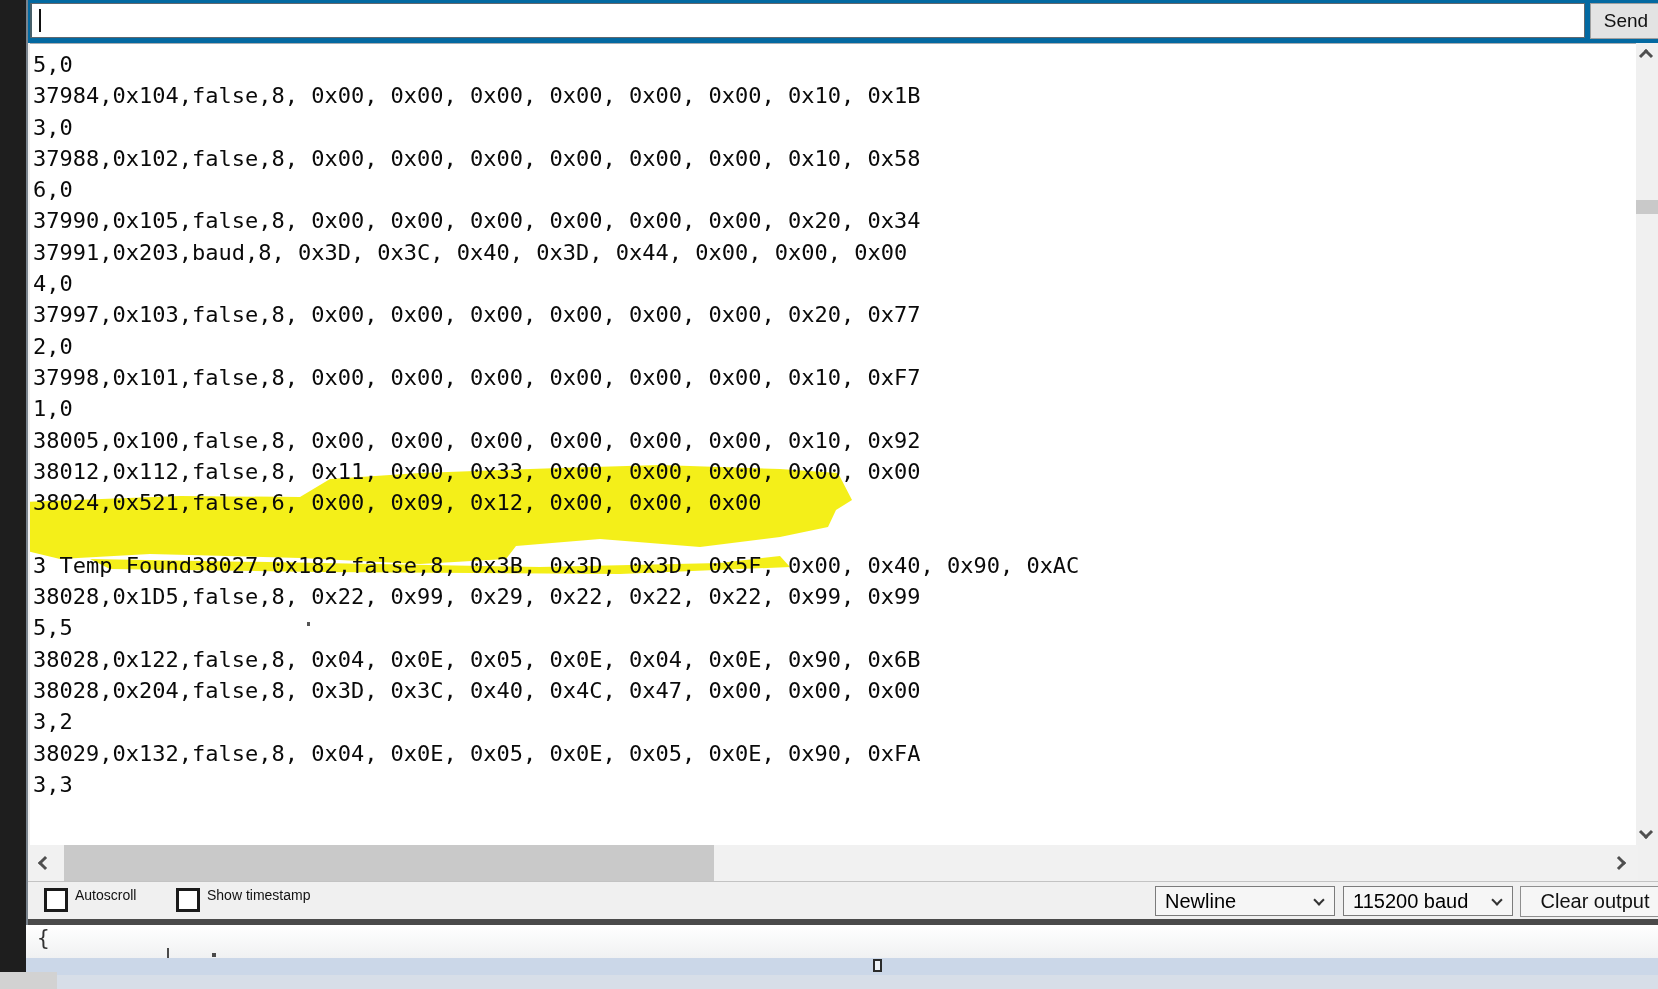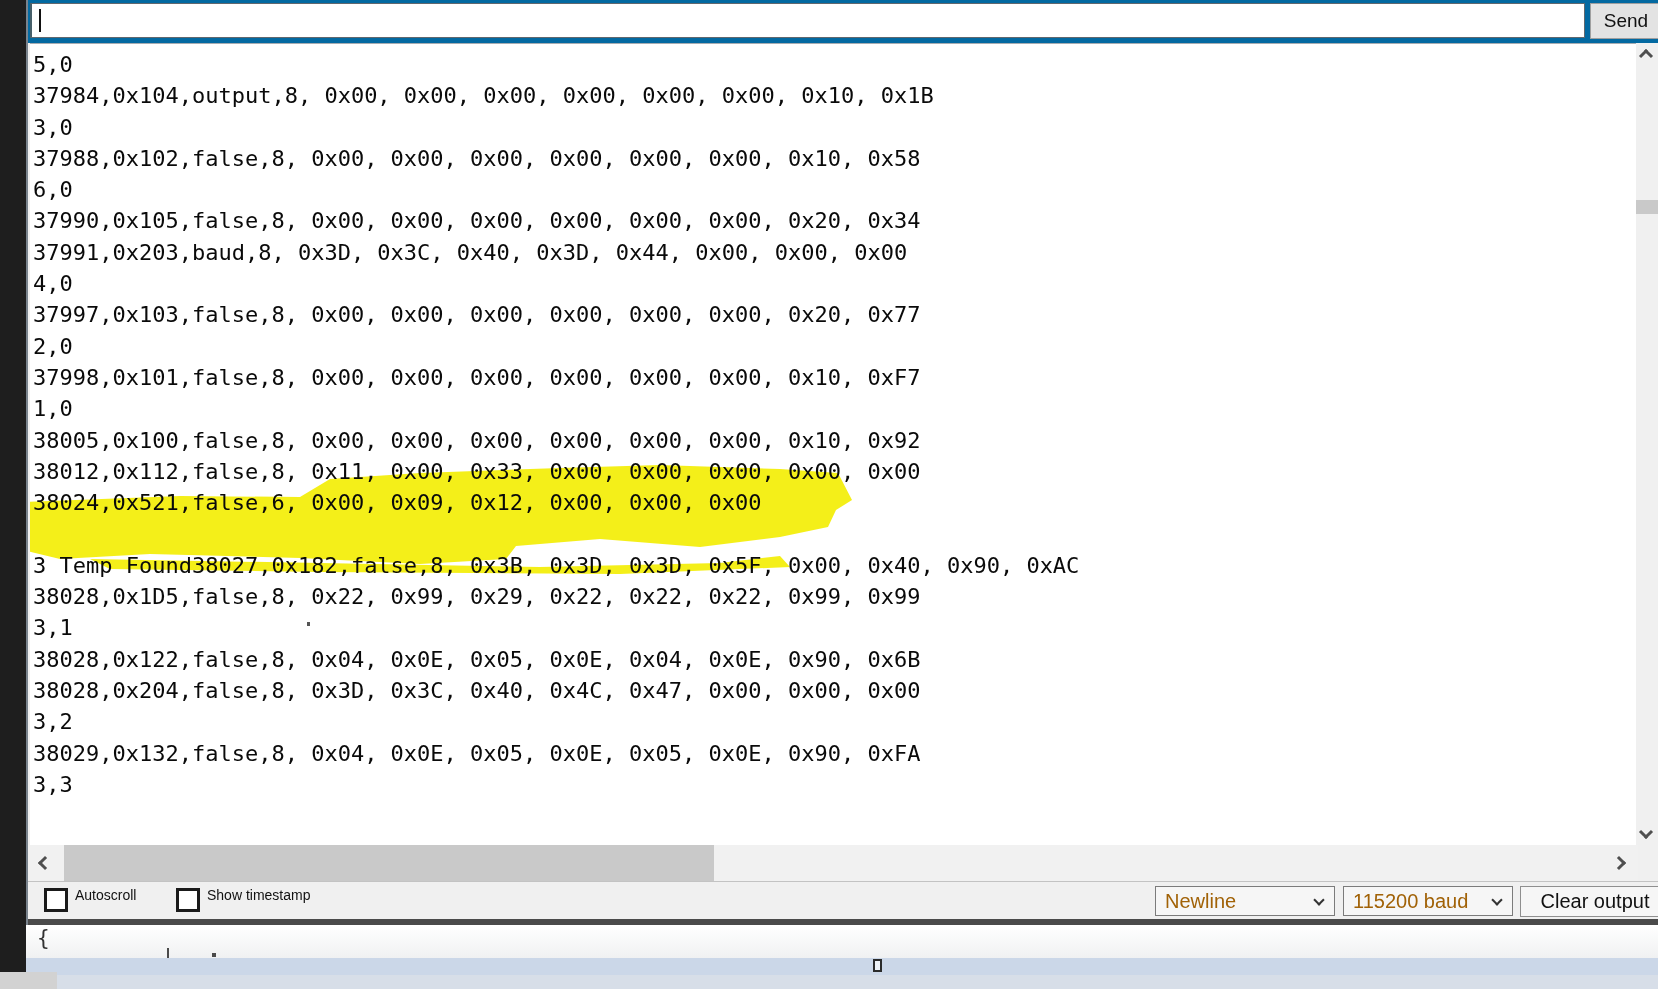--- a/index.html
+++ b/index.html
@@ -51,21 +51,21 @@
   
   #options-bar { position:absolute; left:0; top:881px; width:100%; height:38px; background:#f0f0f0;
                  border-top:1px solid #c3c3c3; }
   .checkbox { position:absolute; top:6px; width:24px; height:24px; background:#fff; border:3px solid #1a1a1a; }
   #cb-autoscroll { left:16px; }
   #cb-timestamp  { left:148px; }
   .cb-label { position:absolute; top:5px; font-size:14px; color:#111; }
   #lbl-autoscroll { left:47px; }
   #lbl-timestamp  { left:179px; }
   .combo { position:absolute; top:4px; height:30px; background:#f6f6f6; border:1px solid #7b7b7b;
-           font-size:20px; color:#a16207; line-height:28px; padding-left:9px; }
+           font-size:20px; color:#000000; line-height:28px; padding-left:9px; }
   #combo-newline { left:1127px; width:180px; }
   #combo-baud    { left:1315px; width:170px; }
   .combo .cchev { position:absolute; right:11px; top:9px; width:8px; height:8px;
                   border-left:2px solid #333; border-top:2px solid #333; transform:rotate(225deg); }
   #clear-button { position:absolute; left:1492px; top:4px; width:150px; height:31px; background:#f6f6f6;
                   border:1px solid #8f8f8f; font-size:20px; color:#111; text-align:center; line-height:29px; }
 
   
   #win-bottom { position:absolute; left:0; top:919px; width:100%; height:6px; background:#4a4a4a; }
 
@@ -100,38 +100,38 @@
     </div>
 
     <div id="output-area">
       <svg id="hl-svg" viewBox="0 0 880 175" xmlns="http://www.w3.org/2000/svg">
         <polygon points="5,43 160,37 280,38 310,20 400,14 540,9 640,6 760,10 818,14 832,41 816,51 808,68
                          760,78 680,88 580,80 496,87 486,100 400,105 280,99 130,95 40,100 7,92" fill="#f3ee05" opacity="0.92"></polygon>
         <polygon points="70,100 300,104 520,108 700,104 760,97 770,108 600,115 300,113 90,110" fill="#f3ee05" opacity="0.92"></polygon>
       </svg>
       <div id="output-lines">
           <div class="line">5,0</div>
-          <div class="line">37984,0x104,output,8, 0x00, 0x00, 0x00, 0x00, 0x00, 0x00, 0x10, 0x1B</div>
+          <div class="line">37984,0x104,false,8, 0x00, 0x00, 0x00, 0x00, 0x00, 0x00, 0x10, 0x1B</div>
           <div class="line">3,0</div>
           <div class="line">37988,0x102,false,8, 0x00, 0x00, 0x00, 0x00, 0x00, 0x00, 0x10, 0x58</div>
           <div class="line">6,0</div>
           <div class="line">37990,0x105,false,8, 0x00, 0x00, 0x00, 0x00, 0x00, 0x00, 0x20, 0x34</div>
           <div class="line">37991,0x203,baud,8, 0x3D, 0x3C, 0x40, 0x3D, 0x44, 0x00, 0x00, 0x00</div>
           <div class="line">4,0</div>
           <div class="line">37997,0x103,false,8, 0x00, 0x00, 0x00, 0x00, 0x00, 0x00, 0x20, 0x77</div>
           <div class="line">2,0</div>
           <div class="line">37998,0x101,false,8, 0x00, 0x00, 0x00, 0x00, 0x00, 0x00, 0x10, 0xF7</div>
           <div class="line">1,0</div>
           <div class="line">38005,0x100,false,8, 0x00, 0x00, 0x00, 0x00, 0x00, 0x00, 0x10, 0x92</div>
           <div class="line">38012,0x112,false,8, 0x11, 0x00, 0x33, 0x00, 0x00, 0x00, 0x00, 0x00</div>
           <div class="line">38024,0x521,false,6, 0x00, 0x09, 0x12, 0x00, 0x00, 0x00</div>
           <div class="line">&nbsp;</div>
           <div class="line">3 Temp Found38027,0x182,false,8, 0x3B, 0x3D, 0x3D, 0x5F, 0x00, 0x40, 0x90, 0xAC</div>
           <div class="line">38028,0x1D5,false,8, 0x22, 0x99, 0x29, 0x22, 0x22, 0x22, 0x99, 0x99</div>
-          <div class="line">3,1</div>
+          <div class="line">5,5</div>
           <div class="line">38028,0x122,false,8, 0x04, 0x0E, 0x05, 0x0E, 0x04, 0x0E, 0x90, 0x6B</div>
           <div class="line">38028,0x204,false,8, 0x3D, 0x3C, 0x40, 0x4C, 0x47, 0x00, 0x00, 0x00</div>
           <div class="line">3,2</div>
           <div class="line">38029,0x132,false,8, 0x04, 0x0E, 0x05, 0x0E, 0x05, 0x0E, 0x90, 0xFA</div>
           <div class="line">3,3</div>
         </div>
       <div id="dot-artifact"></div>
     </div>
 
     <div id="vscroll">

